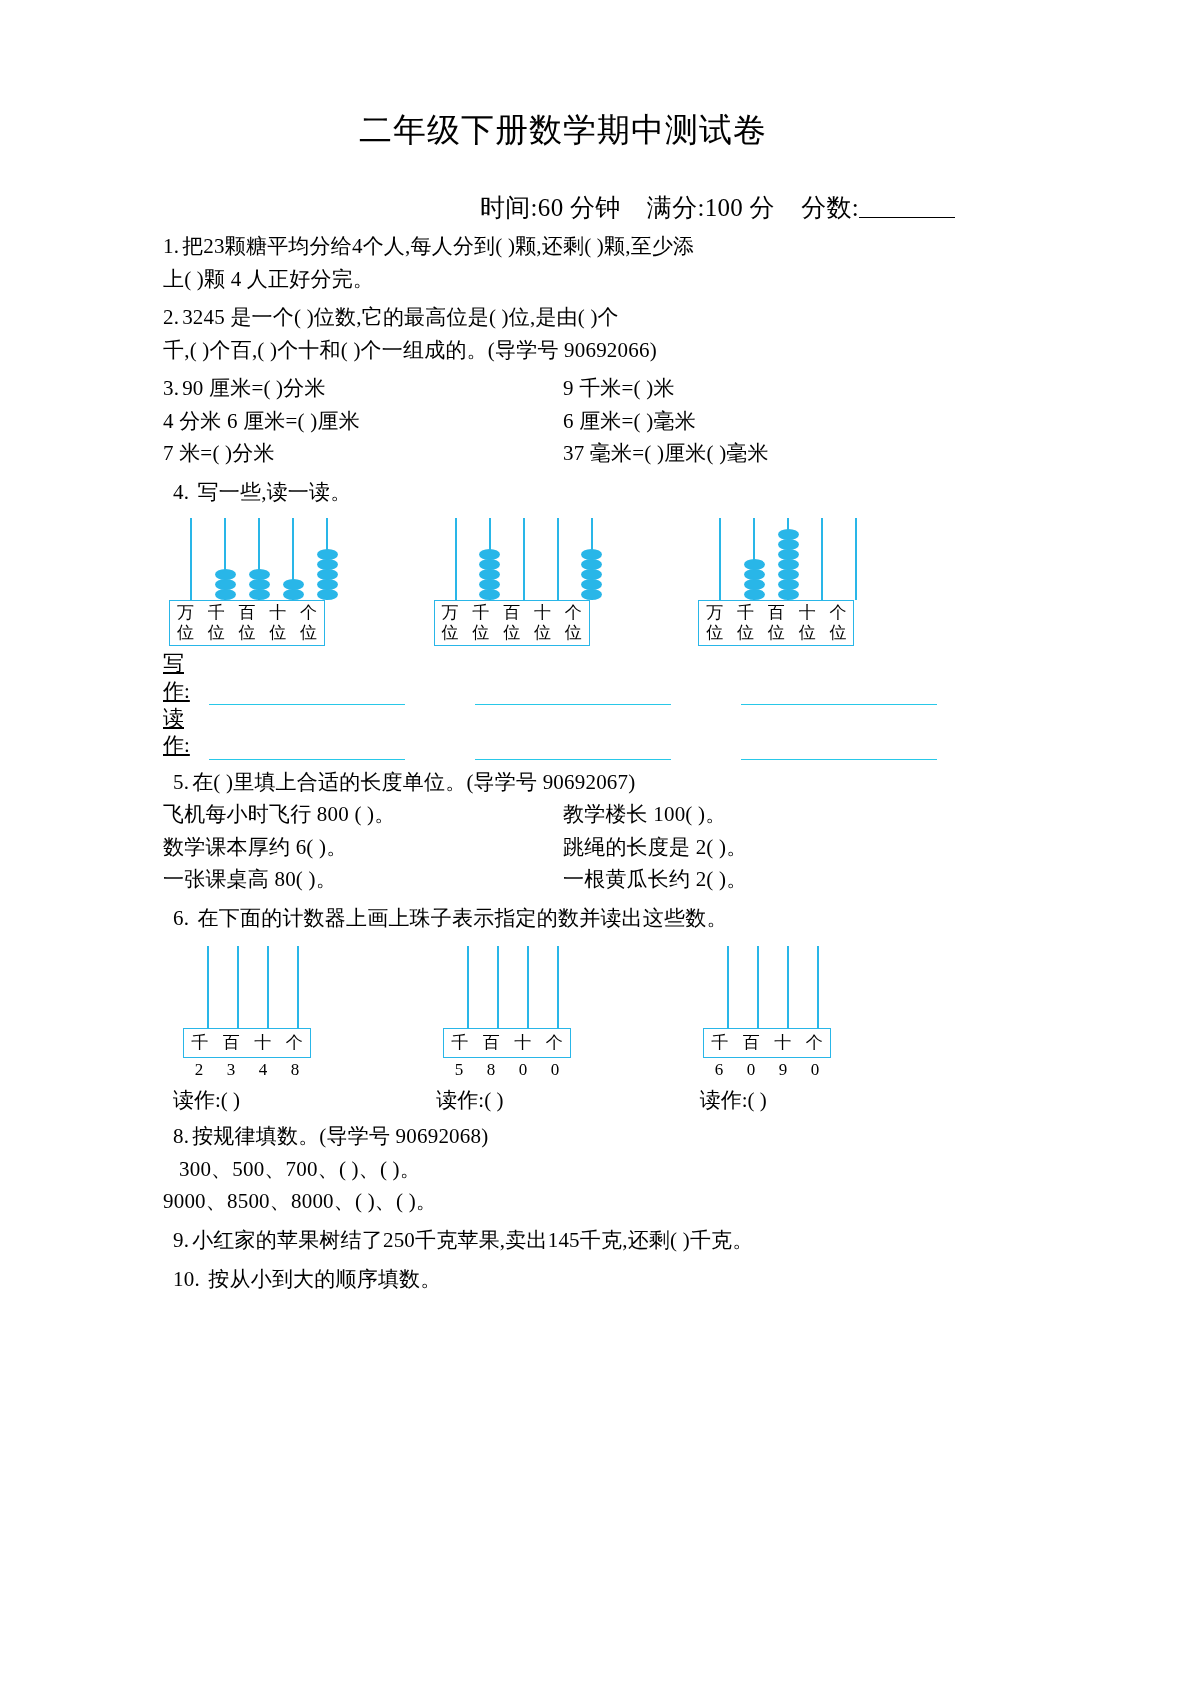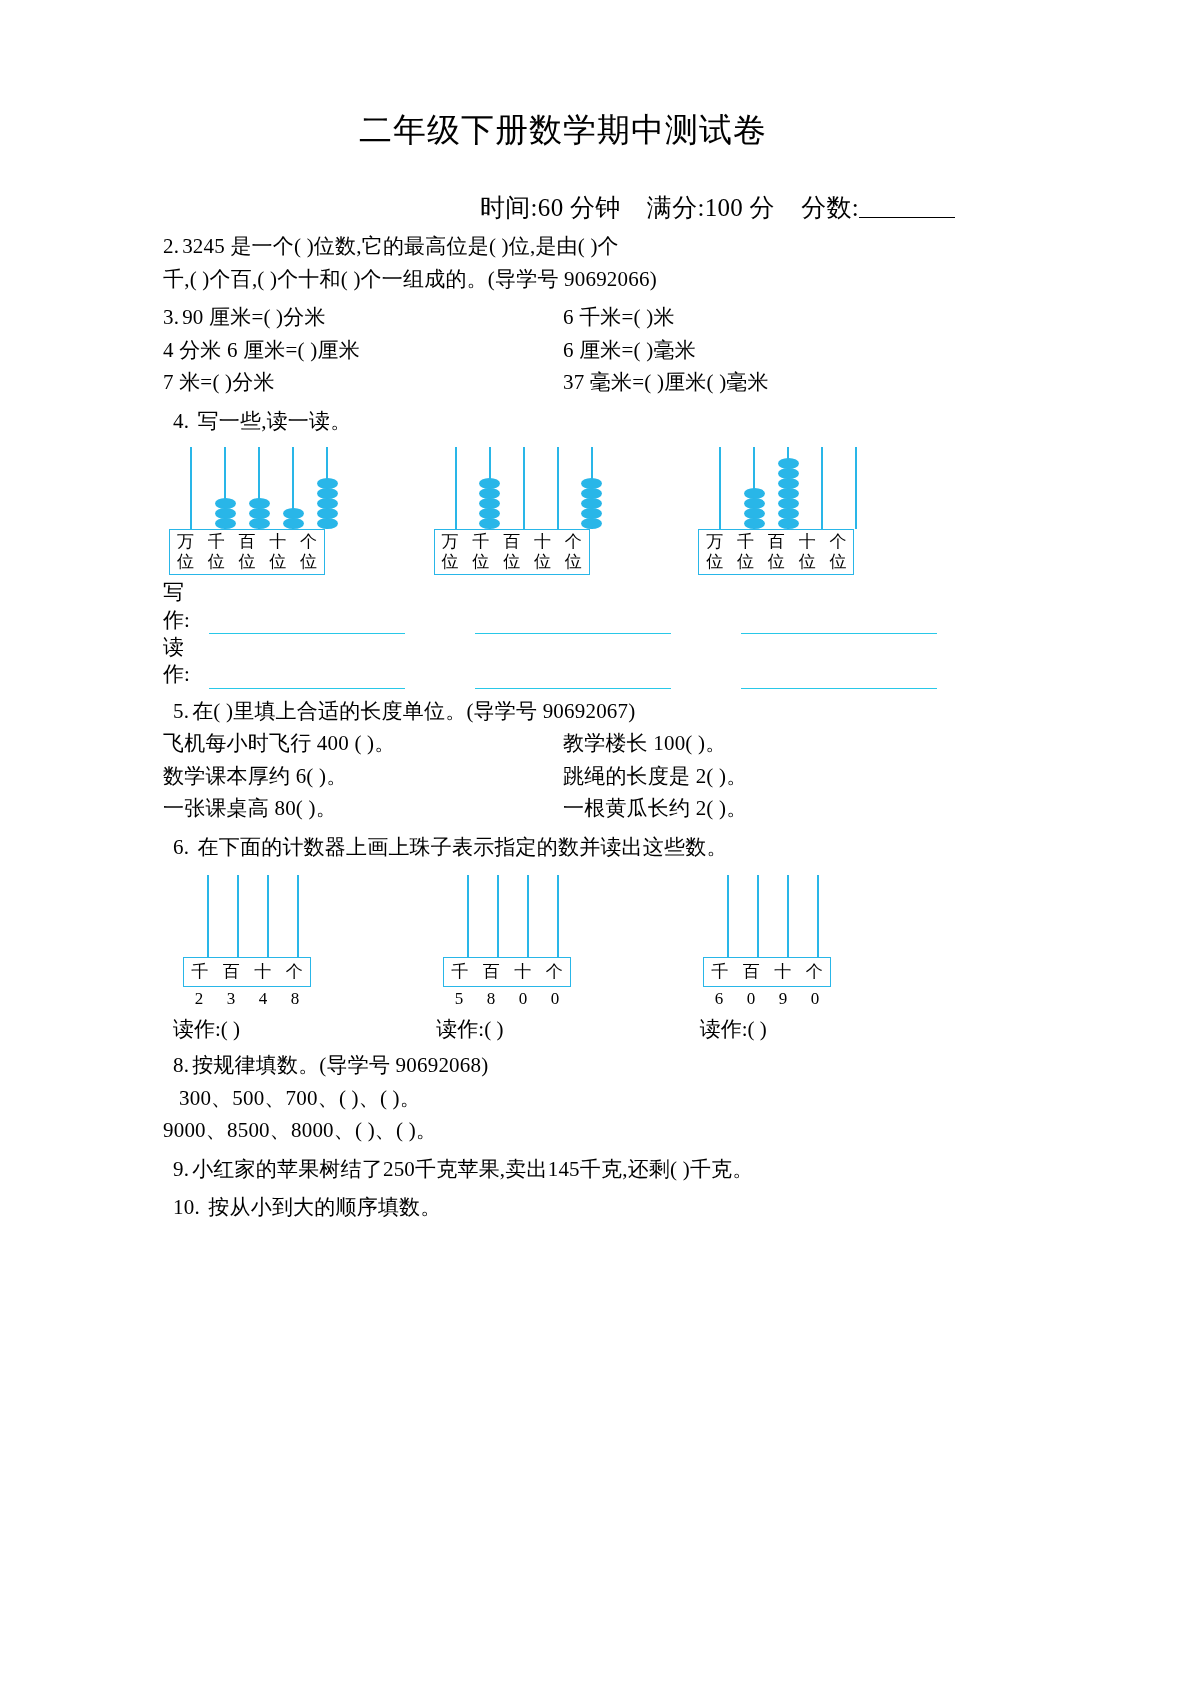--- a/index.html
+++ b/index.html
@@ -155,21 +155,21 @@
     display: flex;
     justify-content: space-around;
     width: 128px;
     font-size: 17px;
     margin-top: 2px;
     font-family: "Liberation Serif", serif;
   }
   .digits span { width: 26px; text-align: center; }
 
   
-  .wr-block { margin-top: 4px; }
+  .wr-block { margin-top: 4px; text-decoration: underline; }
   .wr-row {
     display: flex;
     align-items: flex-end;
     font-size: 21px;
   }
   .wr-label { width: 46px; line-height: 1.3; }
   .wr-lines { display: flex; flex: 1; }
   .wr-lines .ln {
     width: 196px;
     border-bottom: 1.6px solid #29c8e8;
@@ -194,30 +194,34 @@
 
     <div class="title">二年级下册数学期中测试卷</div>
 
     <div class="meta">
       <span>时间:60 分钟</span>&nbsp;&nbsp;&nbsp;
       <span>满分:100 分</span>&nbsp;&nbsp;&nbsp;
       <span>分数:</span><span class="score-line"></span>
     </div>
 
 
+    <div class="q">
+      <span class="n">1.</span><span>把23颗糖平均分给4个人,每人分到(        )颗,还剩(        )颗,至少添</span>
+      <div>上(        )颗 4 人正好分完。</div>
+    </div>
 
     <div class="q">
       <span class="n">2.</span><span>3245 是一个(        )位数,它的最高位是(        )位,是由(        )个</span>
       <div>千,(        )个百,(        )个十和(        )个一组成的。(导学号   90692066)</div>
     </div>
 
     <div class="q">
       <div class="row2">
         <div><span class="n">3.</span><span>90 厘米=(        )分米</span></div>
-        <div>6 千米=(        )米</div>
+        <div>9 千米=(        )米</div>
       </div>
       <div class="row2">
         <div>4 分米 6 厘米=(        )厘米</div>
         <div>6 厘米=(        )毫米</div>
       </div>
       <div class="row2">
         <div>7 米=(        )分米</div>
         <div>37 毫米=(        )厘米(        )毫米</div>
       </div>
     </div>
@@ -383,21 +387,21 @@
           <div class="ln"></div>
           <div class="ln"></div>
           <div class="ln"></div>
         </div>
       </div>
     </div>
 
     <div class="q">
       <span class="n indent">5.</span><span>在(        )里填上合适的长度单位。(导学号   90692067)</span>
       <div class="row2">
-        <div>飞机每小时飞行 400 (        )。</div>
+        <div>飞机每小时飞行 800 (        )。</div>
         <div>教学楼长 100(        )。</div>
       </div>
       <div class="row2">
         <div>数学课本厚约 6(        )。</div>
         <div>跳绳的长度是 2(        )。</div>
       </div>
       <div class="row2">
         <div>一张课桌高 80(        )。</div>
         <div>一根黄瓜长约 2(        )。</div>
       </div>

